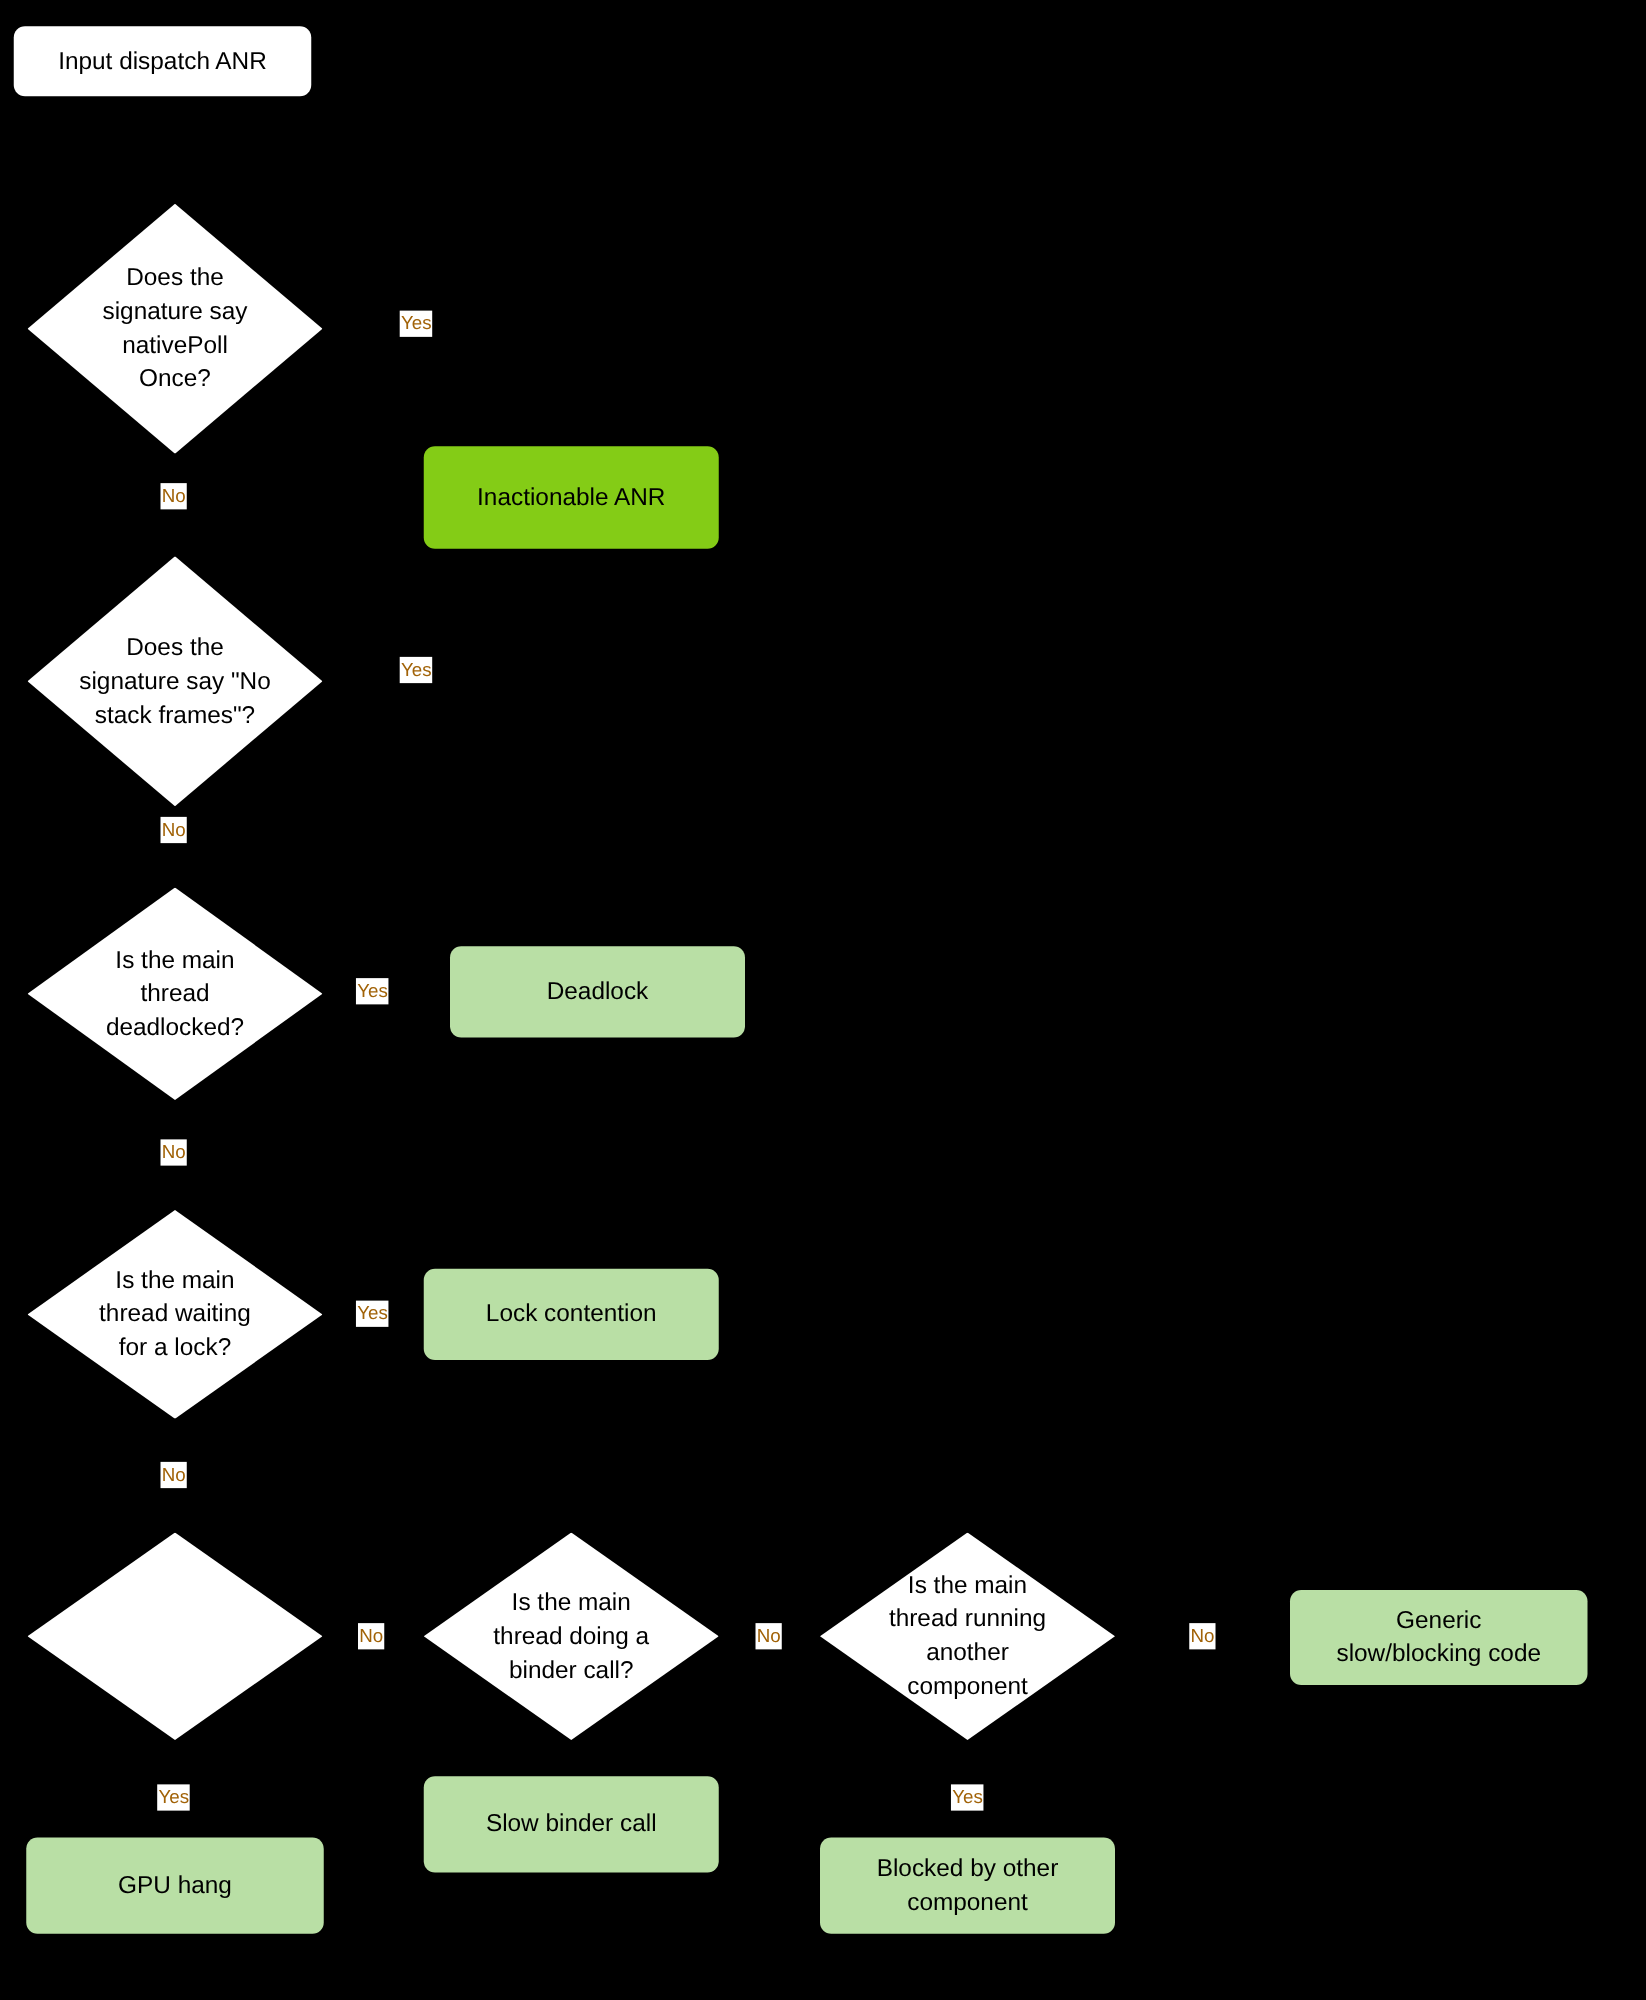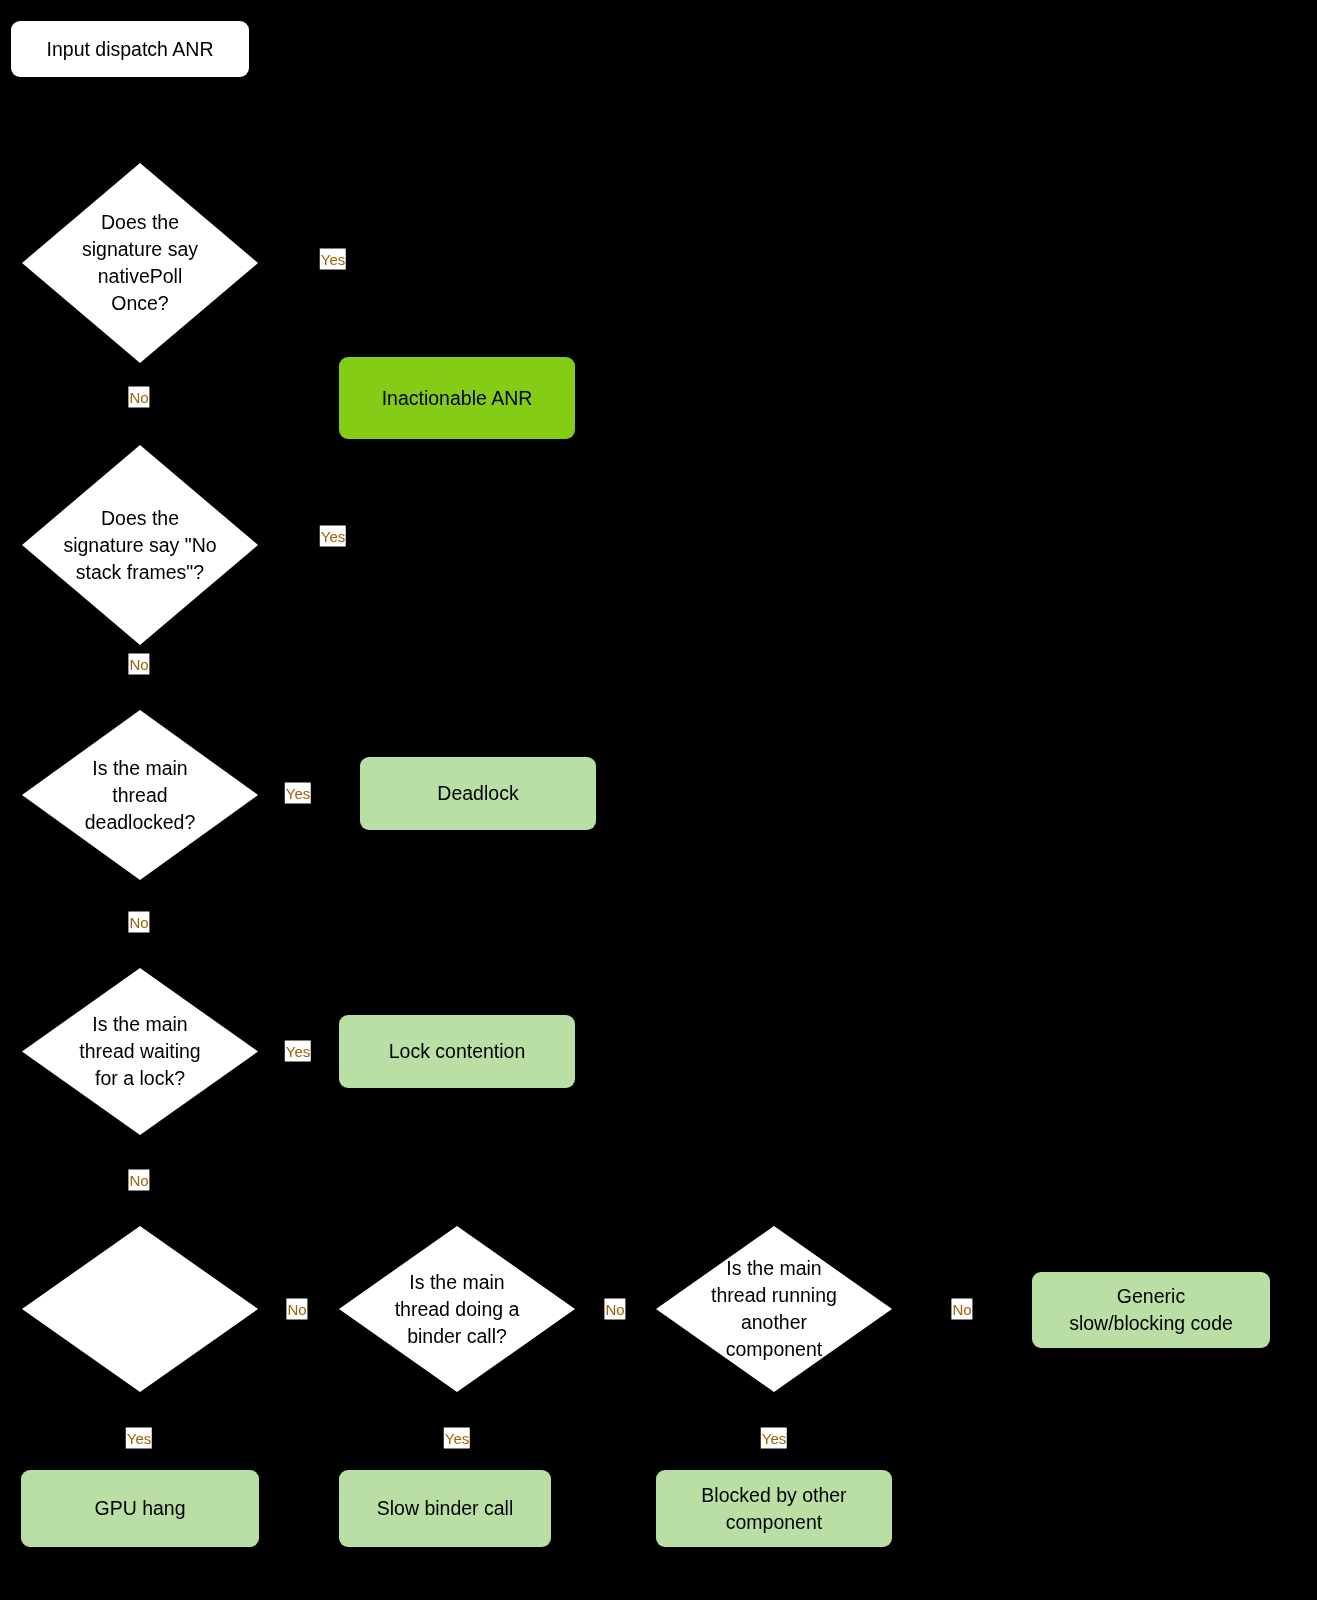--- a/index.html
+++ b/index.html
@@ -171,21 +171,21 @@
 
   <div class="decision" style="left:339px; top:1226px; width:236px; height:166px;">
     <div class="dia-shape"></div>
     <div class="dia-label" style="width:106%;">Is the main
 thread doing a
 binder call?</div>
   </div>
   <div class="edge-label" style="left:615px; top:1309px;">No</div>
   <div class="edge-label" style="left:457px; top:1438px;">Yes</div>
 
-  <div class="node good" style="left:339px; top:1470px; width:212px; height:77px;">Slow binder call</div>
+  <div class="node good" style="left:339px; top:1421px; width:236px; height:77px;">Slow binder call</div>
 
   <div class="decision" style="left:656px; top:1226px; width:236px; height:166px;">
     <div class="dia-shape"></div>
     <div class="dia-label" style="width:120%;">Is the main
 thread running
 another
 component</div>
   </div>
   <div class="edge-label" style="left:962px; top:1309px;">No</div>
   <div class="edge-label" style="left:774px; top:1438px;">Yes</div>

